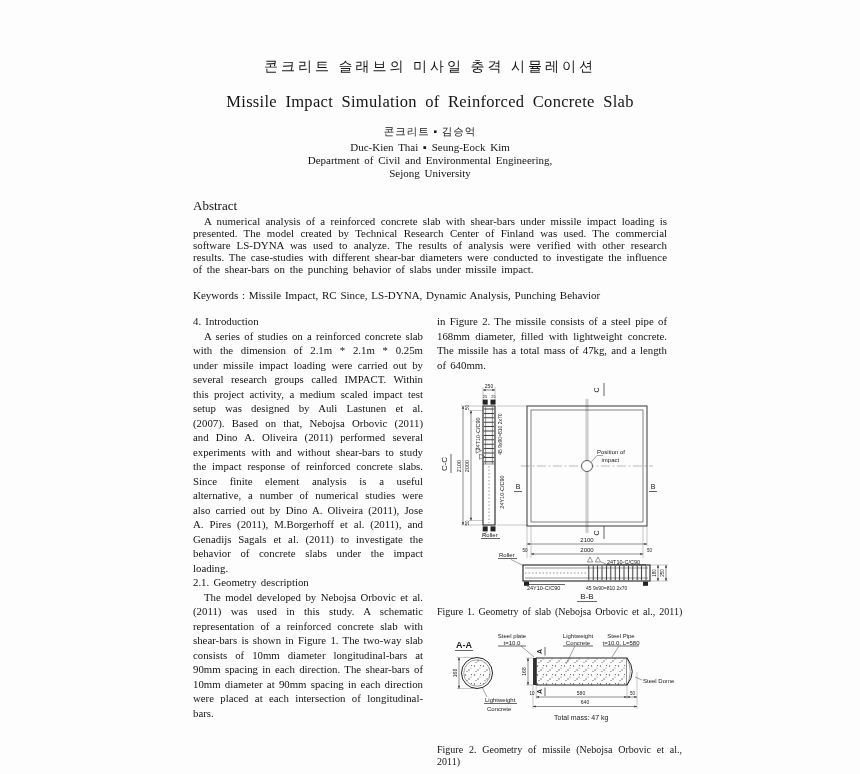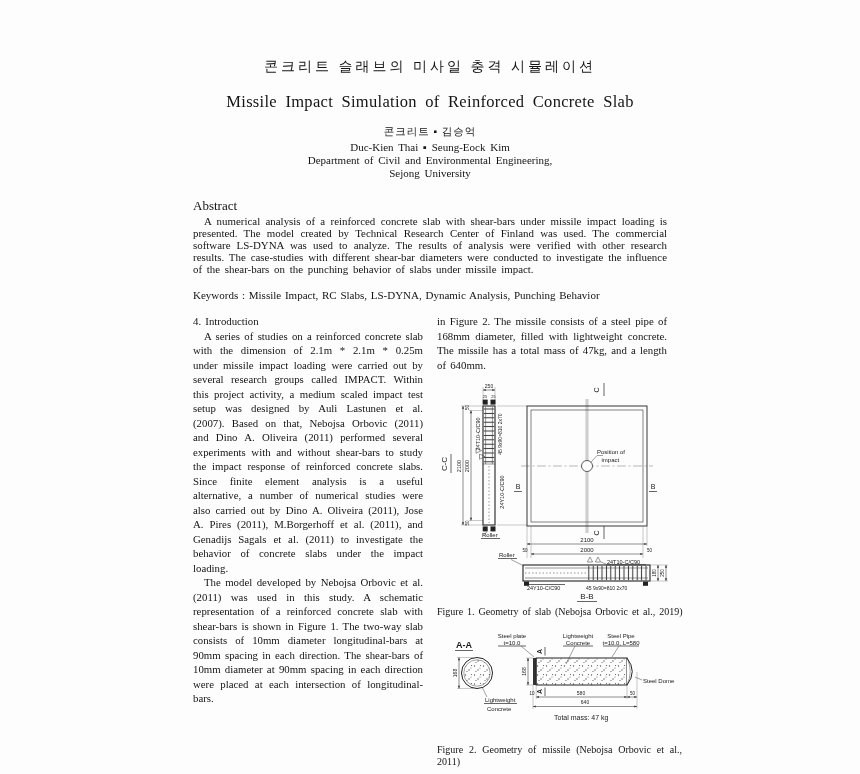--- a/index.html
+++ b/index.html
@@ -48,27 +48,28 @@
 
   <p class="title-ko center">콘크리트 슬래브의 미사일 충격 시뮬레이션</p>
   <p class="title-en center">Missile Impact Simulation of Reinforced Concrete Slab</p>
   <p class="byline-ko center">콘크리트 ▪ 김승억</p>
   <p class="byline-en center">Duc-Kien Thai ▪ Seung-Eock Kim</p>
   <p class="affil center">Department of Civil and Environmental Engineering,</p>
   <p class="affil center">Sejong University</p>
 
   <p class="abs-head">Abstract</p>
   <p class="abs-body">A numerical analysis of a reinforced concrete slab with shear-bars under missile impact loading is presented. The model created by Technical Research Center of Finland was used. The commercial software LS-DYNA was used to analyze. The results of analysis were verified with other research results. The case-studies with different shear-bar diameters were conducted to investigate the influence of the shear-bars on the punching behavior of slabs under missile impact.</p>
-  <p class="keywords">Keywords : Missile Impact, RC Slabs, LS-DYNA, Dynamic Analysis, Punching Behavior</p>
+  <p class="keywords">Keywords : Missile Impact, RC Since, LS-DYNA, Dynamic Analysis, Punching Behavior</p>
 
   <div class="cols">
 
     <div class="col">
       <p class="h1">4. Introduction</p>
       <p class="ind">A series of studies on a reinforced concrete slab with the dimension of 2.1m * 2.1m * 0.25m under missile impact loading were carried out by several research groups called IMPACT. Within this project activity, a medium scaled impact test setup was designed by Auli Lastunen et al. (2007). Based on that, Nebojsa Orbovic (2011) and Dino A. Oliveira (2011) performed several experiments with and without shear-bars to study the impact response of reinforced concrete slabs. Since finite element analysis is a useful alternative, a number of numerical studies were also carried out by Dino A. Oliveira (2011), Jose A. Pires (2011), M.Borgerhoff et al. (2011), and Genadijs Sagals et al. (2011) to investigate the behavior of concrete slabs under the impact loading.</p>
+      <p class="h2">2.1. Geometry description</p>
       <p class="ind">The model developed by Nebojsa Orbovic et al. (2011) was used in this study. A schematic representation of a reinforced concrete slab with shear-bars is shown in Figure 1. The two-way slab consists of 10mm diameter longitudinal-bars at 90mm spacing in each direction. The shear-bars of 10mm diameter at 90mm spacing in each direction were placed at each intersection of longitudinal-bars.</p>
 
     </div>
 
     <div class="col">
       <p>in Figure 2. The missile consists of a steel pipe of 168mm diameter, filled with lightweight concrete. The missile has a total mass of 47kg, and a length of 640mm.</p>
 
       <svg class="fig" width="245" height="230" viewBox="0 0 245 230">
         <defs>
           <marker id="ar1" viewBox="0 0 6 6" markerWidth="6" markerHeight="6" refX="5.5" refY="3" orient="auto-start-reverse">
@@ -183,21 +184,21 @@
           <line class="ext" x1="213" y1="205" x2="231" y2="205"></line>
         <line class="dim" x1="221" y1="189" x2="221" y2="205"></line>
         <text class="t45 mid" x="219" y="197" transform="rotate(-90 219 197)">180</text>
         <line class="dim" x1="229" y1="189" x2="229" y2="205"></line>
         <text class="t45 mid" x="227" y="197" transform="rotate(-90 227 197)">250</text>
 
         <text class="t8 mid" x="150" y="223">B-B</text>
         <line class="ul" x1="140" y1="225.5" x2="160" y2="225.5"></line>
       </svg>
 
-      <p class="cap cap1">Figure 1. Geometry of slab (Nebojsa Orbovic et al., 2019)</p>
+      <p class="cap cap1">Figure 1. Geometry of slab (Nebojsa Orbovic et al., 2011)</p>
 
       <svg class="fig" width="245" height="96" viewBox="0 0 245 96" style="margin-top:9px;">
         <defs>
           <marker id="ar2" viewBox="0 0 6 6" markerWidth="6" markerHeight="6" refX="5.5" refY="3" orient="auto-start-reverse">
             <path d="M0.5,1 L5.5,3 L0.5,5 z" fill="#333"></path>
           </marker>
           <pattern id="stip" width="9" height="9" patternUnits="userSpaceOnUse">
             <circle cx="1.5" cy="2" r="0.7" fill="#555"></circle>
             <circle cx="5" cy="6" r="0.7" fill="#555"></circle>
             <circle cx="7.5" cy="1.5" r="0.6" fill="#555"></circle>

